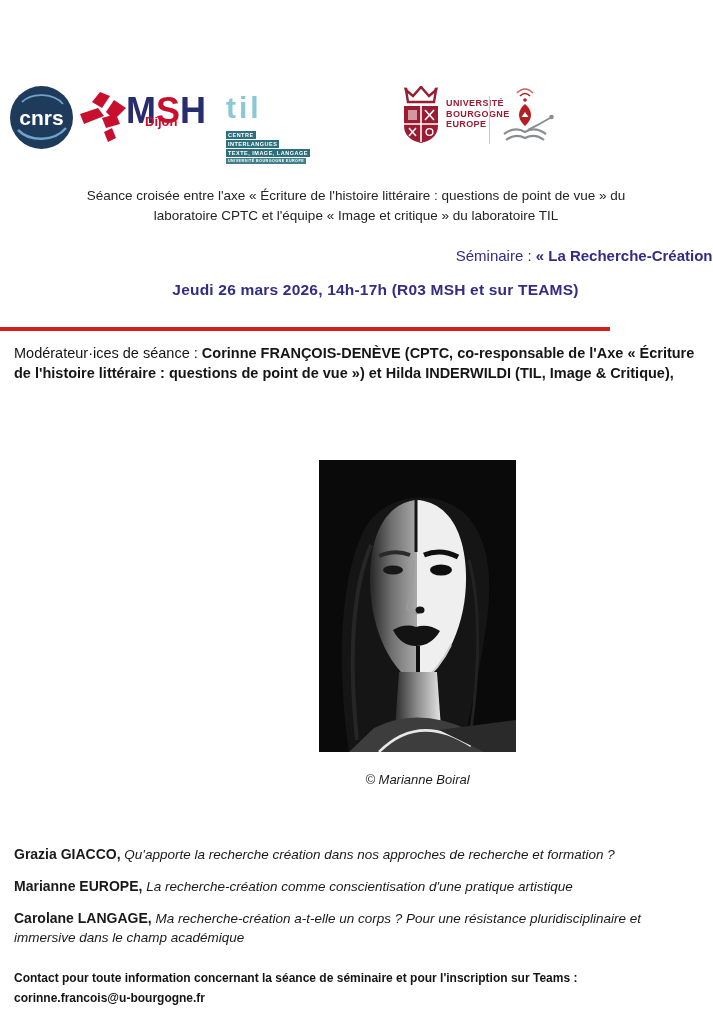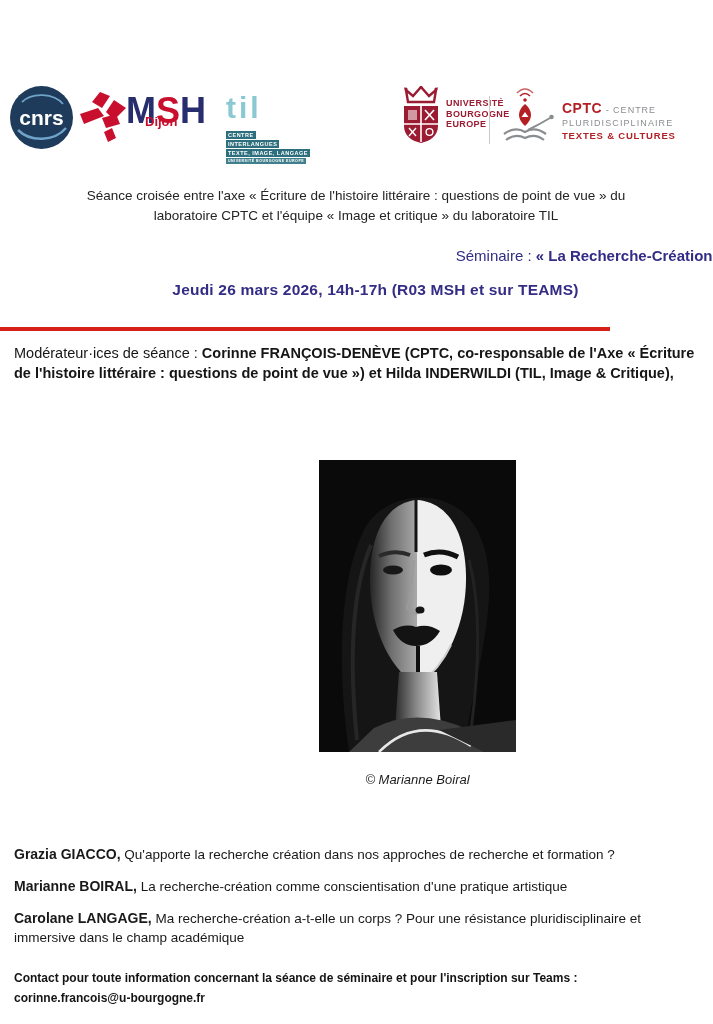--- a/index.html
+++ b/index.html
@@ -40,21 +40,21 @@
   .guests{top:397px;}
   .para b{font-weight:700;}
   
   .photo{position:absolute;left:319px;top:460px;width:197px;height:292px;}
   .photo svg{display:block;width:100%;height:100%;}
   .caption{position:absolute;left:299px;top:772px;width:237px;text-align:center;font-style:italic;font-size:13px;color:#1c1c1c;}
   
   .talks{position:absolute;left:14px;top:845px;width:690px;}
   .talk{margin-bottom:13px;font-size:13.5px;line-height:19px;color:#191919;}
   .talk .talk-name{font-weight:700;font-size:14px;font-style:normal;}
-  .talk .talk-title{}
+  .talk .talk-title{font-style:italic;}
   
   .contact{position:absolute;left:14px;top:968px;width:690px;font-weight:700;font-size:12px;line-height:20px;color:#141414;}
 </style>
 </head>
 <body>
 
 <div class="page">
 
   <div class="cnrs-logo">
     <svg viewBox="0 0 63 63">
@@ -121,25 +121,20 @@
 
       <path d="M25,16 C18,22 16,30 25,38 C34,30 32,22 25,16 Z" style="fill:var(--cptc_red)"></path>
       <path d="M25,24 l-3.5,5 h7 Z" fill="#ffffff"></path>
 
       <path d="M28,42 Q40,36 50,30" fill="none" style="stroke:var(--cptc_gray)" stroke-width="2"></path>
       <circle cx="51.5" cy="29" r="2.3" style="fill:var(--cptc_gray)"></circle>
 
       <path d="M4,46 Q15,38 25,44 Q35,38 46,46" fill="none" style="stroke:var(--cptc_gray)" stroke-width="2.2"></path>
       <path d="M6,52 Q15,45 25,50 Q35,45 44,52" fill="none" style="stroke:var(--cptc_gray)" stroke-width="2.2"></path>
     </svg>
-    <div class="cptc-text">
-      <div class="cptc-l1"><span>CPTC</span><span class="cptc-sep"> - CENTRE</span></div>
-      <div class="cptc-l2">PLURIDISCIPLINAIRE</div>
-      <div class="cptc-l3">TEXTES &amp; CULTURES</div>
-    </div>
   </div>
 
   <div class="intro">Séance croisée entre l'axe « Écriture de l'histoire littéraire : questions de point de vue » du laboratoire CPTC et l'équipe « Image et critique » du laboratoire TIL</div>
 
   <div class="seminar-line"><span>Séminaire : </span><b>« La Recherche-Création »</b></div>
 
   <div class="date-line">Jeudi 26 mars 2026, 14h-17h (R03 MSH et sur TEAMS)</div>
 
   <div class="red-rule"></div>
 
@@ -179,21 +174,21 @@
       <path d="M80,212 L76,268 L122,268 L118,212 Z" fill="url(#neckG)"></path>
       <path d="M30,292 L55,268 Q98,246 150,270 L165,292 Z" fill="#3d3d3d"></path>
       <path d="M60,292 Q100,252 152,286" stroke="#e8e8e8" stroke-width="2.5" fill="none"></path>
       <path d="M120,270 L165,292 L197,292 L197,260 Z" fill="#2a2a2a"></path>
     </svg>
   </div>
   <div class="caption">© Marianne Boiral</div>
 
   <div class="talks">
     <div class="talk"><span class="talk-name">Grazia GIACCO,</span><span class="talk-title"> Qu'apporte la recherche création dans nos approches de recherche et formation ?</span></div>
-    <div class="talk"><span class="talk-name">Marianne BOIRAL,</span><span class="talk-title"> La recherche-création comme conscientisation d'une pratique artistique</span></div>
+    <div class="talk"><span class="talk-name">Marianne EUROPE,</span><span class="talk-title"> La recherche-création comme conscientisation d'une pratique artistique</span></div>
     <div class="talk"><span class="talk-name">Carolane LANGAGE,</span><span class="talk-title"> Ma recherche-création a-t-elle un corps ? Pour une résistance pluridisciplinaire et immersive dans le champ académique</span></div>
   </div>
 
   <div class="contact">
     <div>Contact pour toute information concernant la séance de séminaire et pour l'inscription sur Teams :</div>
     <div>corinne.francois@u-bourgogne.fr</div>
   </div>
 
 </div>
 

